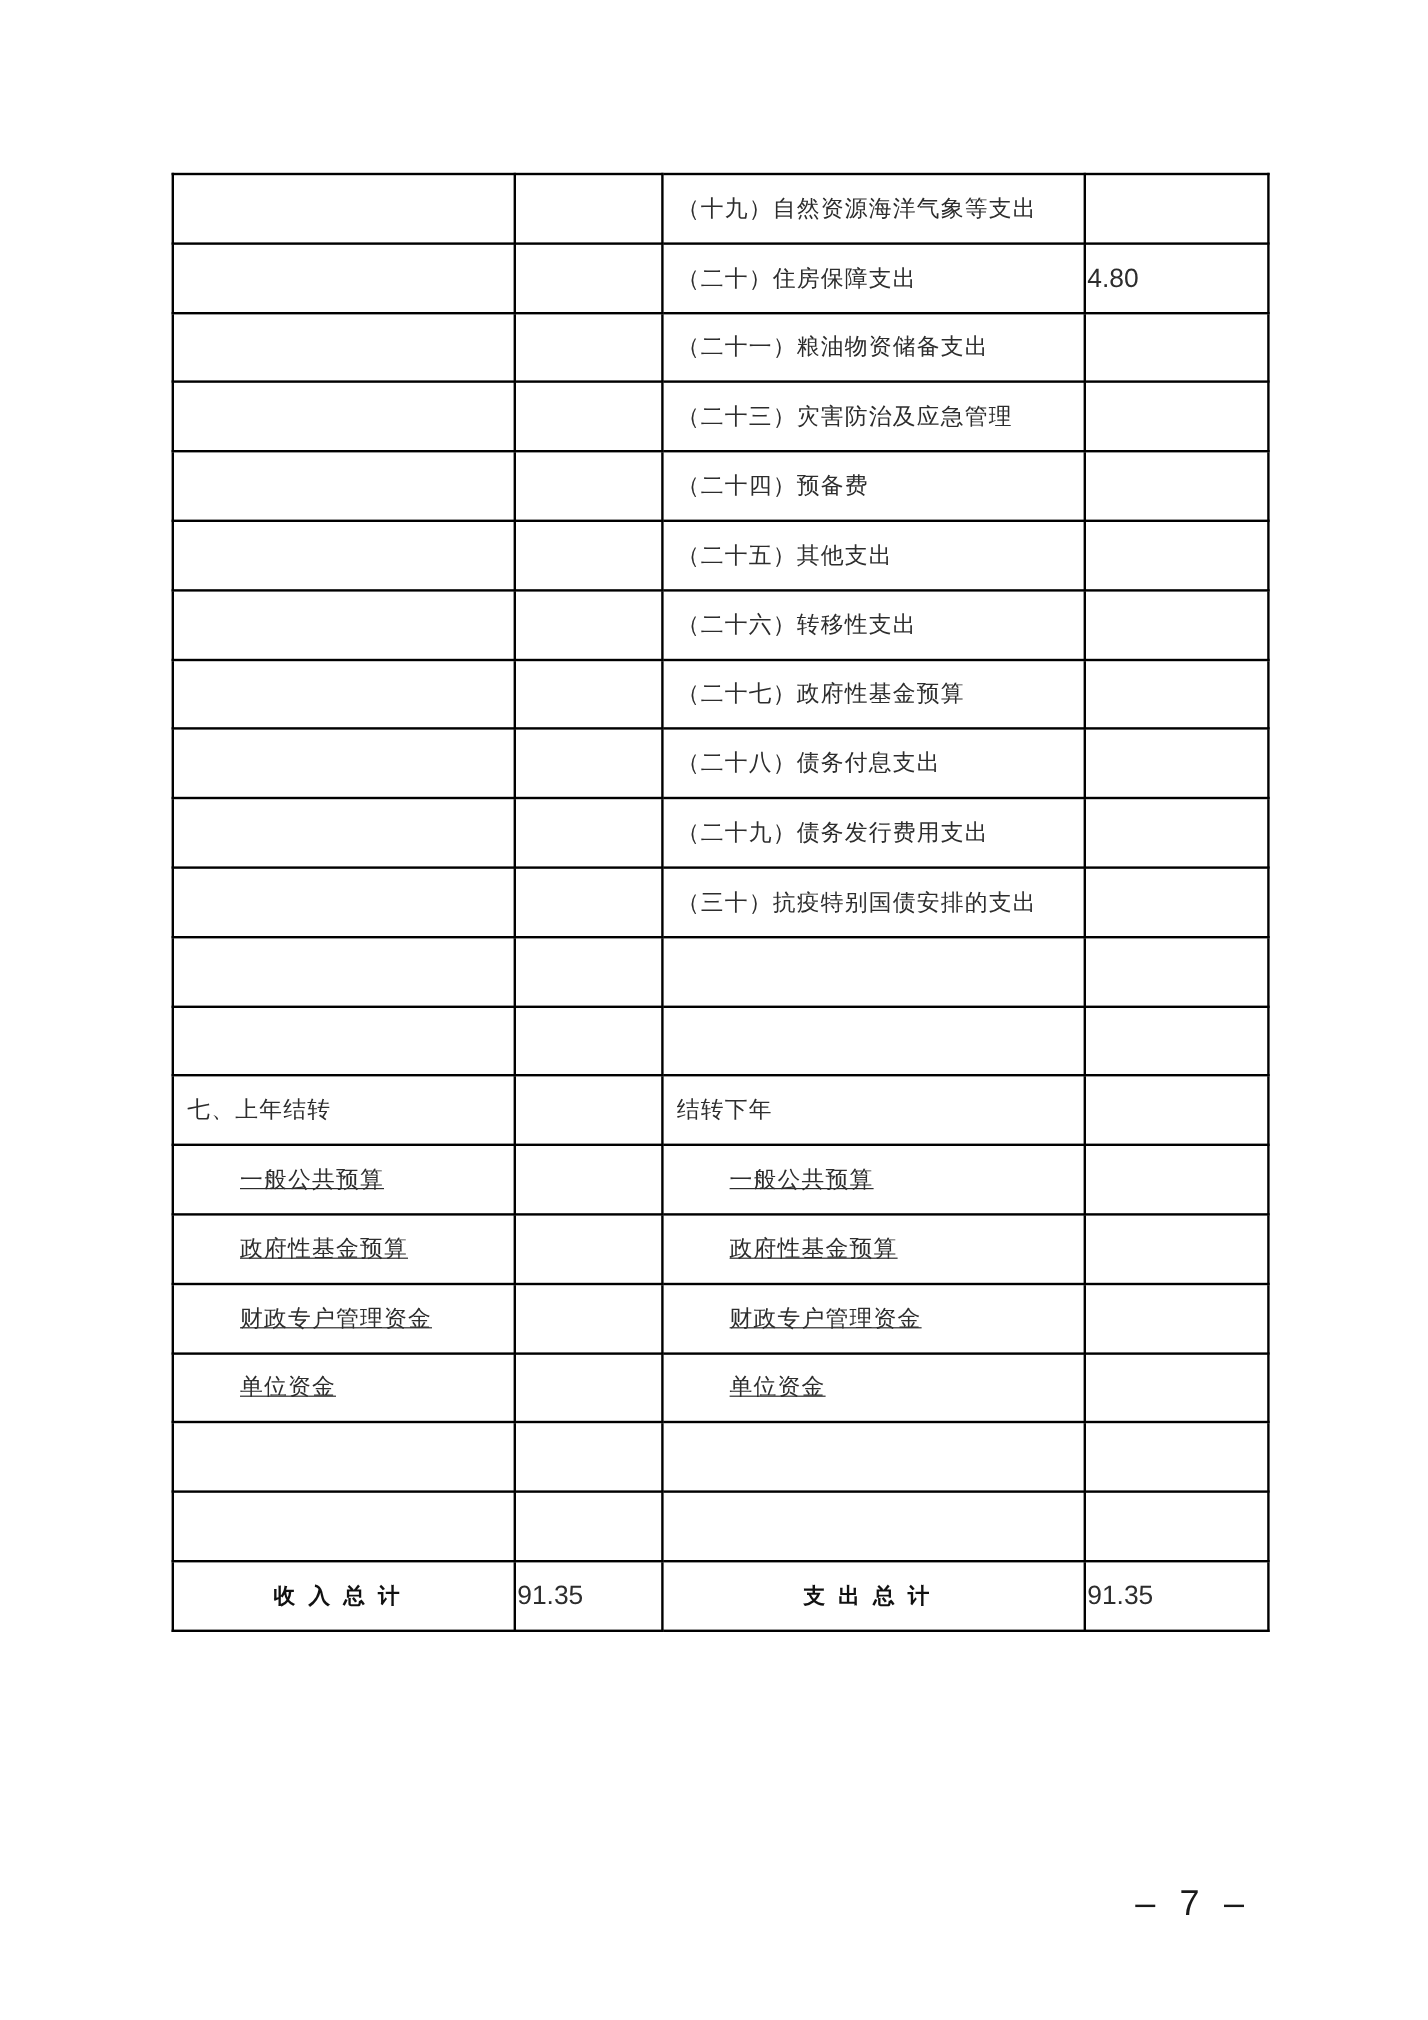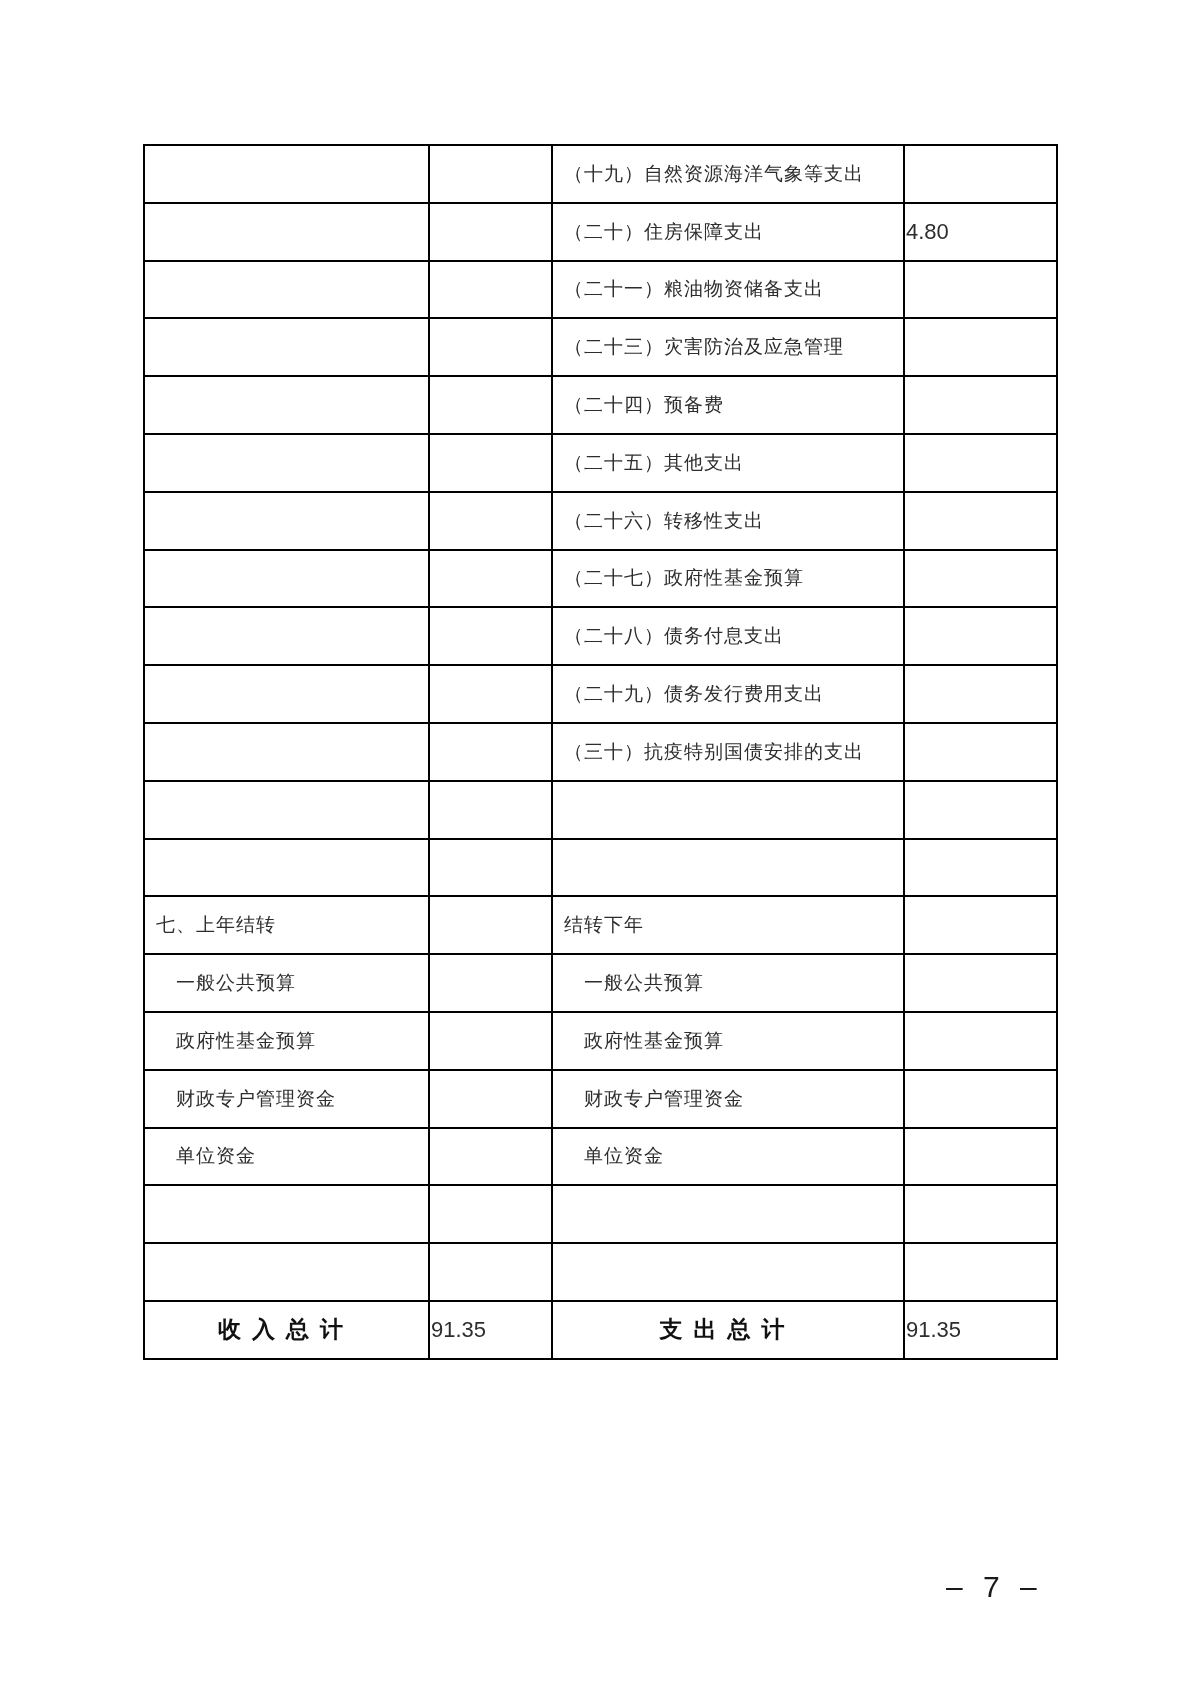--- a/index.html
+++ b/index.html
@@ -34,33 +34,34 @@
     height: 57.8px;
   }
   td.label {
     text-align: left;
     padding-left: 11px;
     font-size: 19px;
     letter-spacing: 1px;
     color: #2d2d2d;
   }
   td.label.indent {
-    padding-left: 31px;
+    padding-left: 55px;
+    text-decoration: underline;
   }
   td.amount {
     text-align: left;
     padding-right: 8px;
     font-size: 22px;
     font-family: "Liberation Sans", "DejaVu Sans", sans-serif;
     color: #2d2d2d;
   }
   tr[data-name="total-row"] td.label {
     text-align: center;
     padding-left: 0;
-    font-size: 23px;
+    font-size: 18px;
     font-weight: bold;
     letter-spacing: 11px;
     color: #111111;
   }
   .note {
     position: absolute;
     left: 155px;
     top: 1434px;
     font-size: 17.5px;
     letter-spacing: 0.2px;

